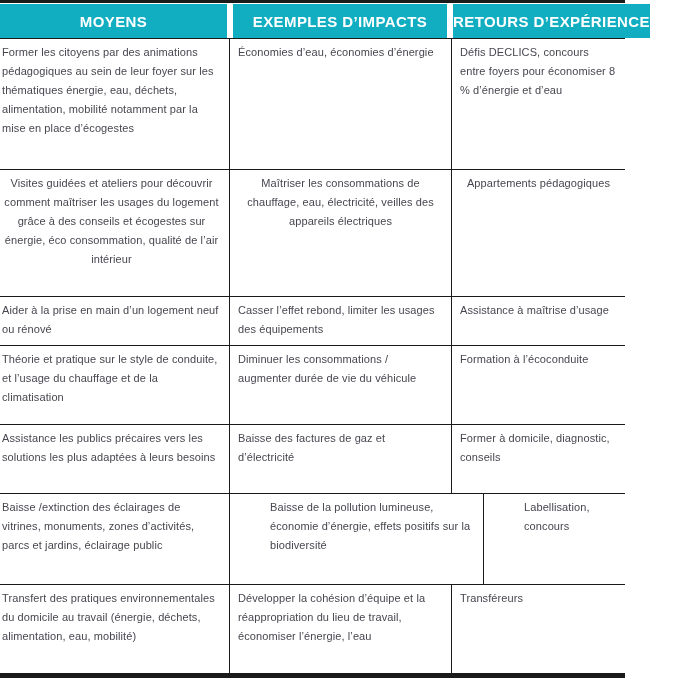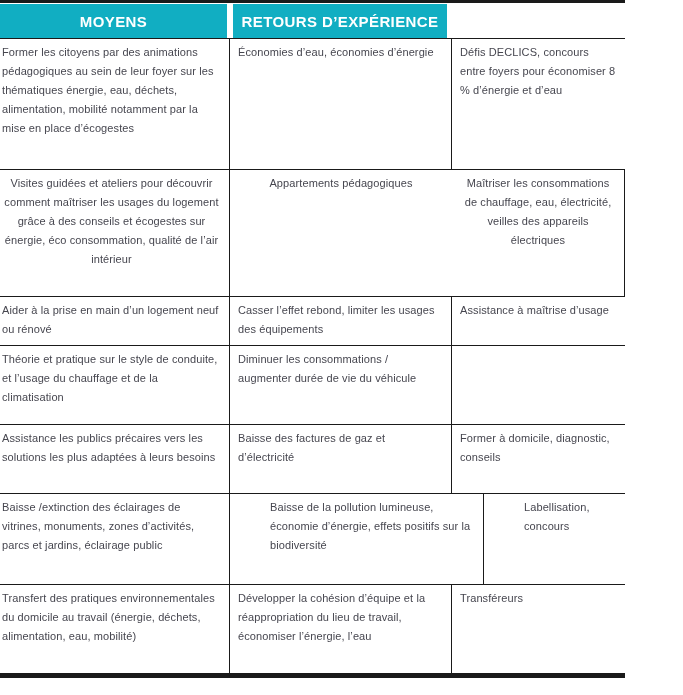--- a/index.html
+++ b/index.html
@@ -64,44 +64,46 @@
   .r6{min-height:91px;gap:32px;}
   .r7{min-height:88px;}
 </style>
 </head>
 <body>
 
 <div class="table">
 
   <div class="header-row">
     <div class="hcell">MOYENS</div>
+    <div class="hcell">EXEMPLES D’IMPACTS</div>
     <div class="hcell">RETOURS D’EXPÉRIENCE</div>
   </div>
 
   <div class="row r1">
     <div class="cell c1">Former les citoyens par des animations pédagogiques au sein de leur foyer sur les thématiques énergie, eau, déchets, alimentation, mobilité notamment par la mise en place d’écogestes</div>
     <div class="cell c2">Économies d’eau, économies d’énergie</div>
     <div class="cell c3">Défis DECLICS, concours entre foyers pour économiser 8 % d’énergie et d’eau</div>
   </div>
 
   <div class="row r2">
     <div class="cell c1">Visites guidées et ateliers pour découvrir comment maîtriser les usages du logement grâce à des conseils et écogestes sur énergie, éco consommation, qualité de l’air intérieur</div>
+    <div class="cell c2">Maîtriser les consommations de chauffage, eau, électricité, veilles des appareils électriques</div>
     <div class="cell c3">Appartements pédagogiques</div>
-    <div class="cell c2">Maîtriser les consommations de chauffage, eau, électricité, veilles des appareils électriques</div>
   </div>
 
   <div class="row r3">
     <div class="cell c1">Aider à la prise en main d’un logement neuf ou rénové</div>
     <div class="cell c2">Casser l’effet rebond, limiter les usages des équipements</div>
     <div class="cell c3">Assistance à maîtrise d’usage</div>
   </div>
 
   <div class="row r4">
     <div class="cell c1">Théorie et pratique sur le style de conduite, et l’usage du chauffage et de la climatisation</div>
     <div class="cell c2">Diminuer les consommations / augmenter durée de vie du véhicule</div>
+    <div class="cell c3">Formation à l’écoconduite</div>
   </div>
 
   <div class="row r5">
     <div class="cell c1">Assistance les publics précaires vers les solutions les plus adaptées à leurs besoins</div>
     <div class="cell c2">Baisse des factures de gaz et d’électricité</div>
     <div class="cell c3">Former à domicile, diagnostic, conseils</div>
   </div>
 
   <div class="row r6">
     <div class="cell c1">Baisse /extinction des éclairages de vitrines, monuments, zones d’activités, parcs et jardins, éclairage public</div>

